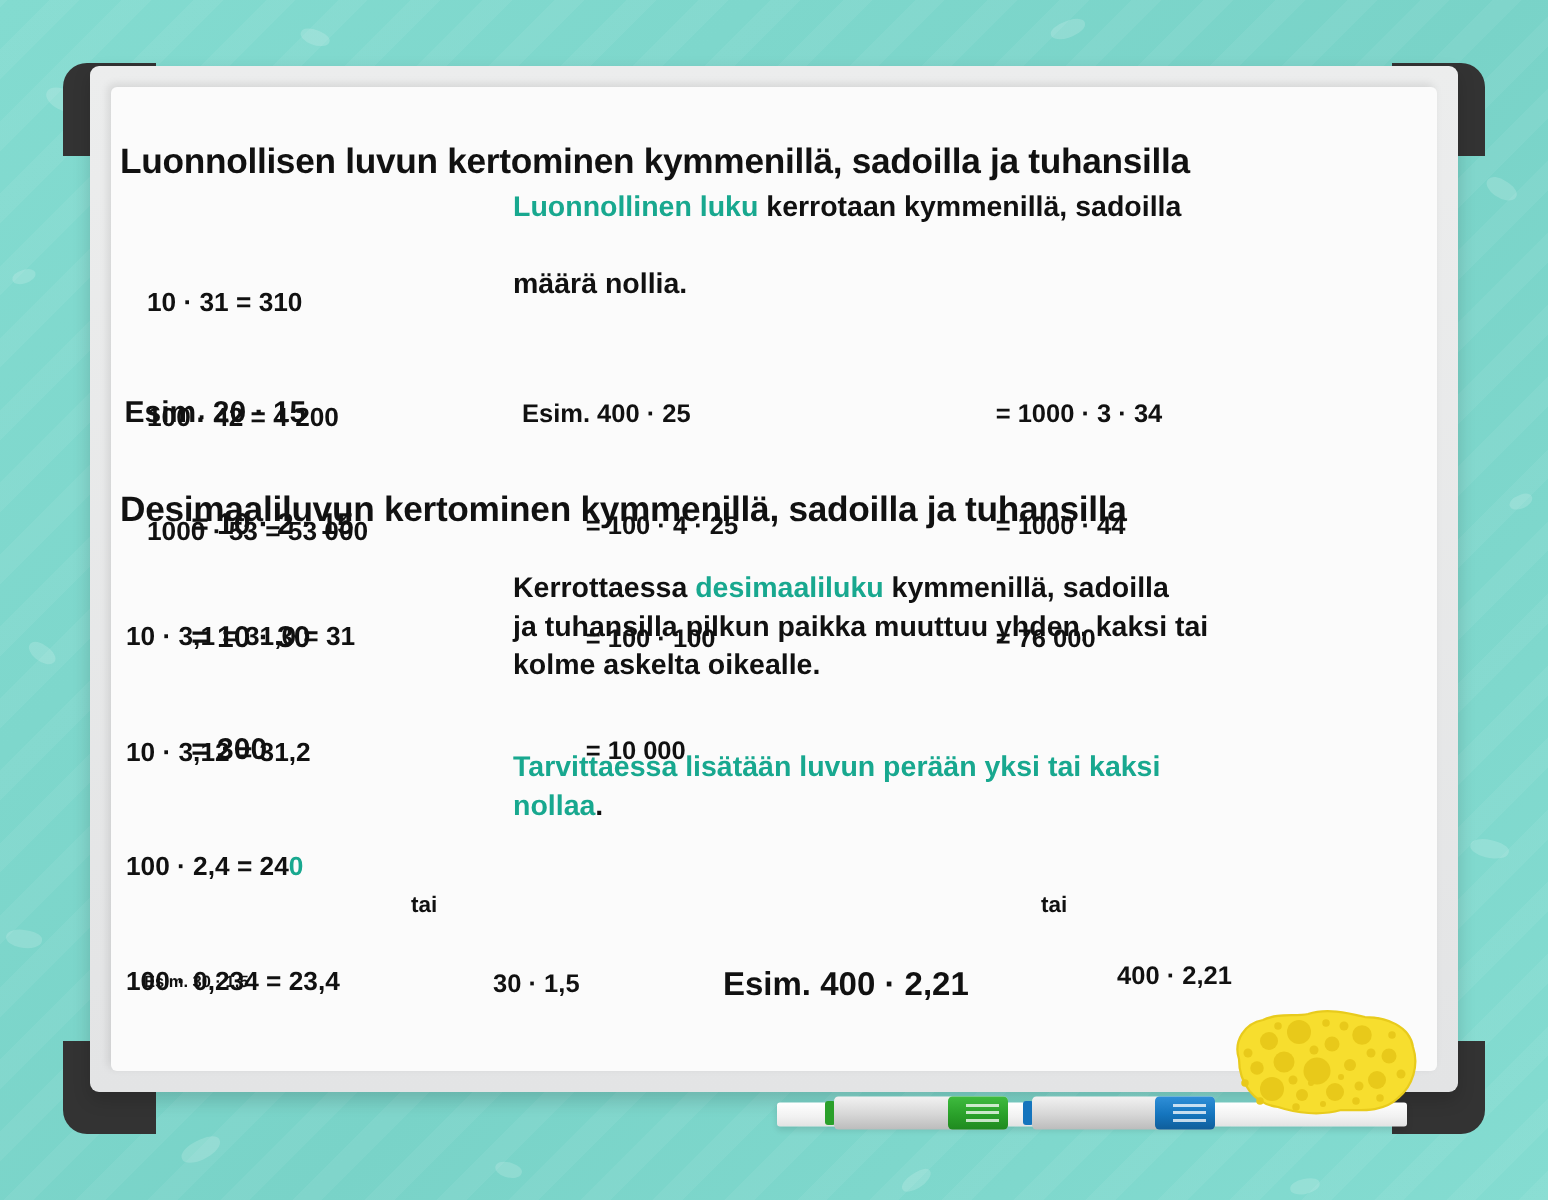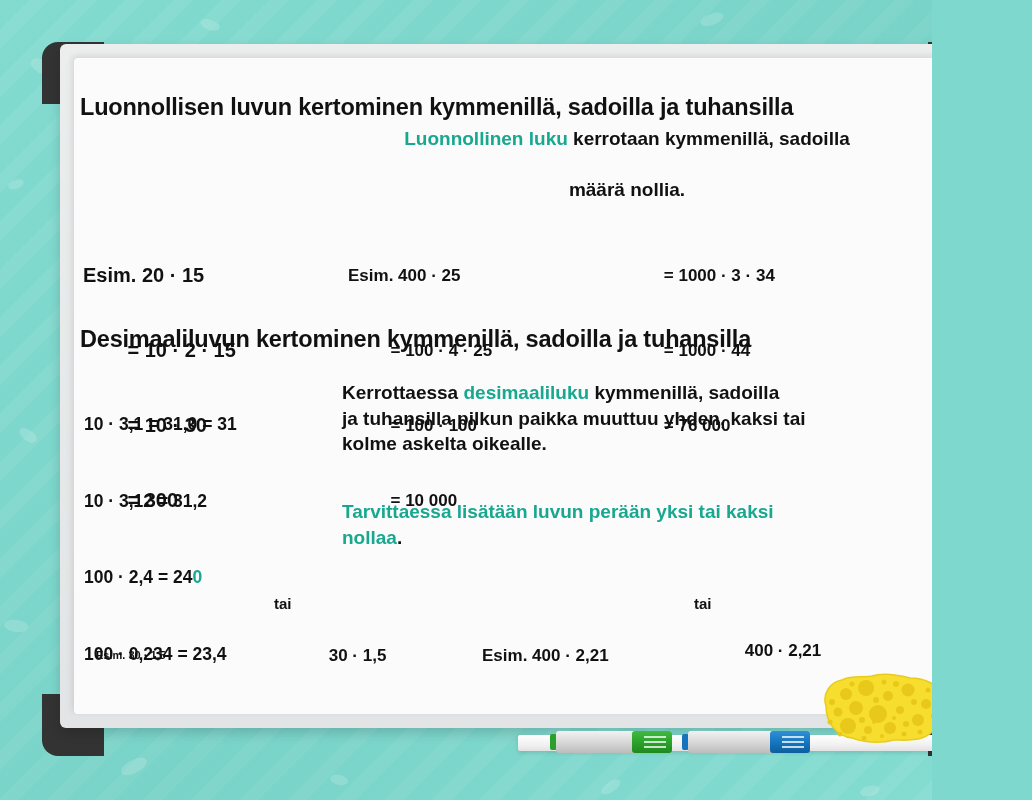--- a/index.html
+++ b/index.html
@@ -10,21 +10,21 @@
     width: 1032px;
     height: 800px;
     overflow: hidden;
     font-family: "Liberation Sans", sans-serif;
     background: #7ed8cd;
   }
 
   
   #scene {
     position: relative;
-    width: 932px;
+    width: 1032px;
     height: 800px;
     background:
       repeating-linear-gradient(
         -45deg,
         rgba(255,255,255,0.055) 0px,
         rgba(255,255,255,0.055) 14px,
         rgba(255,255,255,0.0) 14px,
         rgba(255,255,255,0.0) 34px
       ),
       linear-gradient(135deg, #83dbd0 0%, #79d3c8 55%, #84dcd1 100%);
@@ -191,22 +191,27 @@
   <div class="corner bl"></div>
   <div class="corner br"></div>
 
   <div id="board-frame"></div>
 
   <div id="board-surface">
     <div class="board-content">
 
       <div class="sec-title" style="left:6px; top:36px;">Luonnollisen luvun kertominen kymmenillä, sadoilla ja tuhansilla</div>
 
-
-      <div class="para" style="left:268px; top:68px; width:570px;text-align:center;">
+      <div class="blk" style="left:24px; top:80px; font-size:17.5px; line-height:25.5px;">
+        <span class="line">10 · 31 = 310</span>
+        <span class="line">100 · 42 = 4 200</span>
+        <span class="line">1000 · 53 = 53 000</span>
+      </div>
+
+      <div class="para" style="left:268px; top:68px; width:570px;">
         <span class="teal">Luonnollinen luku</span><span> kerrotaan kymmenillä, sadoilla</span><br>
         <br>
         <span>määrä nollia.</span>
       </div>
 
       <div class="blk" style="left:9px; top:155px; font-size:20px; line-height:25px;">
         <span class="line">Esim. 20 · 15</span>
         <span class="line">        = 10 · 2 · 15</span>
         <span class="line">        = 10 · 30</span>
         <span class="line">        = 300</span>
@@ -258,21 +263,21 @@
       </div>
       <div class="small-note" style="left:200px; top:537px;">tai</div>
 
       <div class="blk" style="left:250px; top:535px; font-size:17px; line-height:25px;">
         <span class="line"> 30 · 1,5</span>
         
         
         
       </div>
 
-      <div class="blk" style="left:408px; top:535px; font-size:17px; line-height:25px;">
+      <div class="blk" style="left:408px; top:535px; font-size:22px; line-height:25px;">
         <span class="line">Esim. 400 · 2,21</span>
         
         
         
       </div>
       <div class="small-note" style="left:620px; top:537px;">tai</div>
 
       <div class="blk" style="left:666px; top:530px; font-size:17px; line-height:25px;">
         <span class="line"> 400 · 2,21</span>
         <span class="line">= 4 · 100 · 2,21</span>

